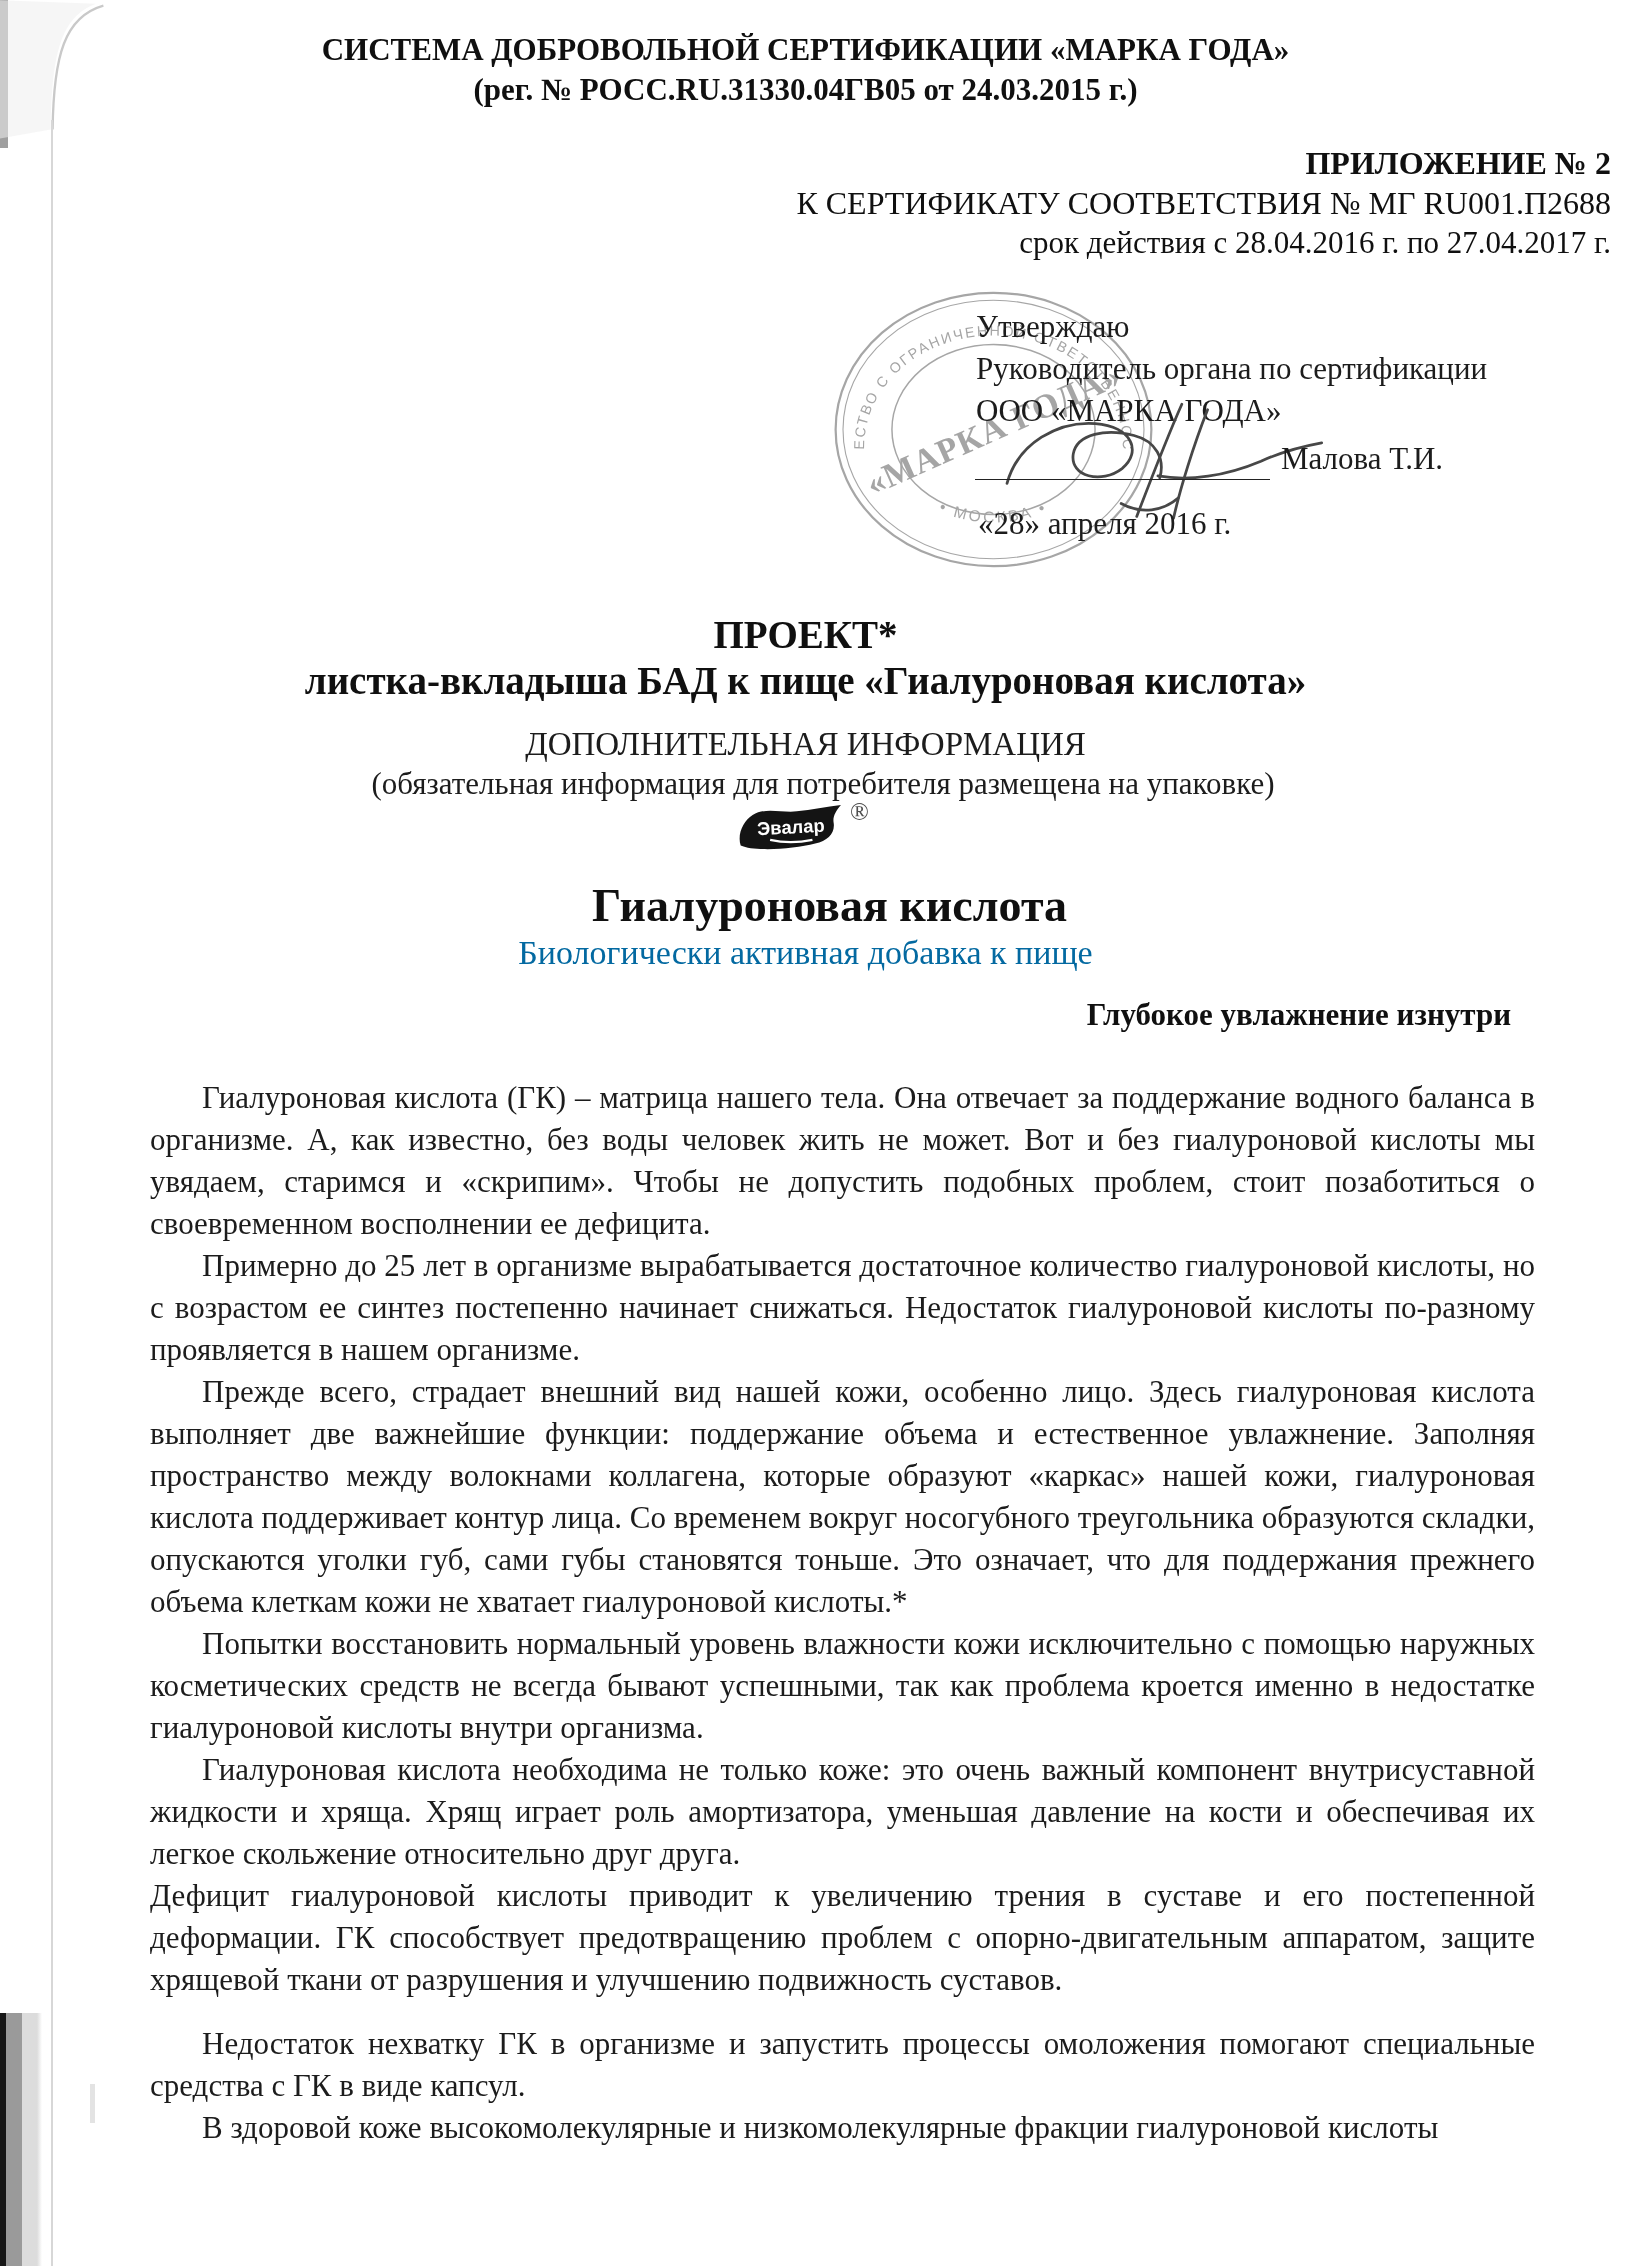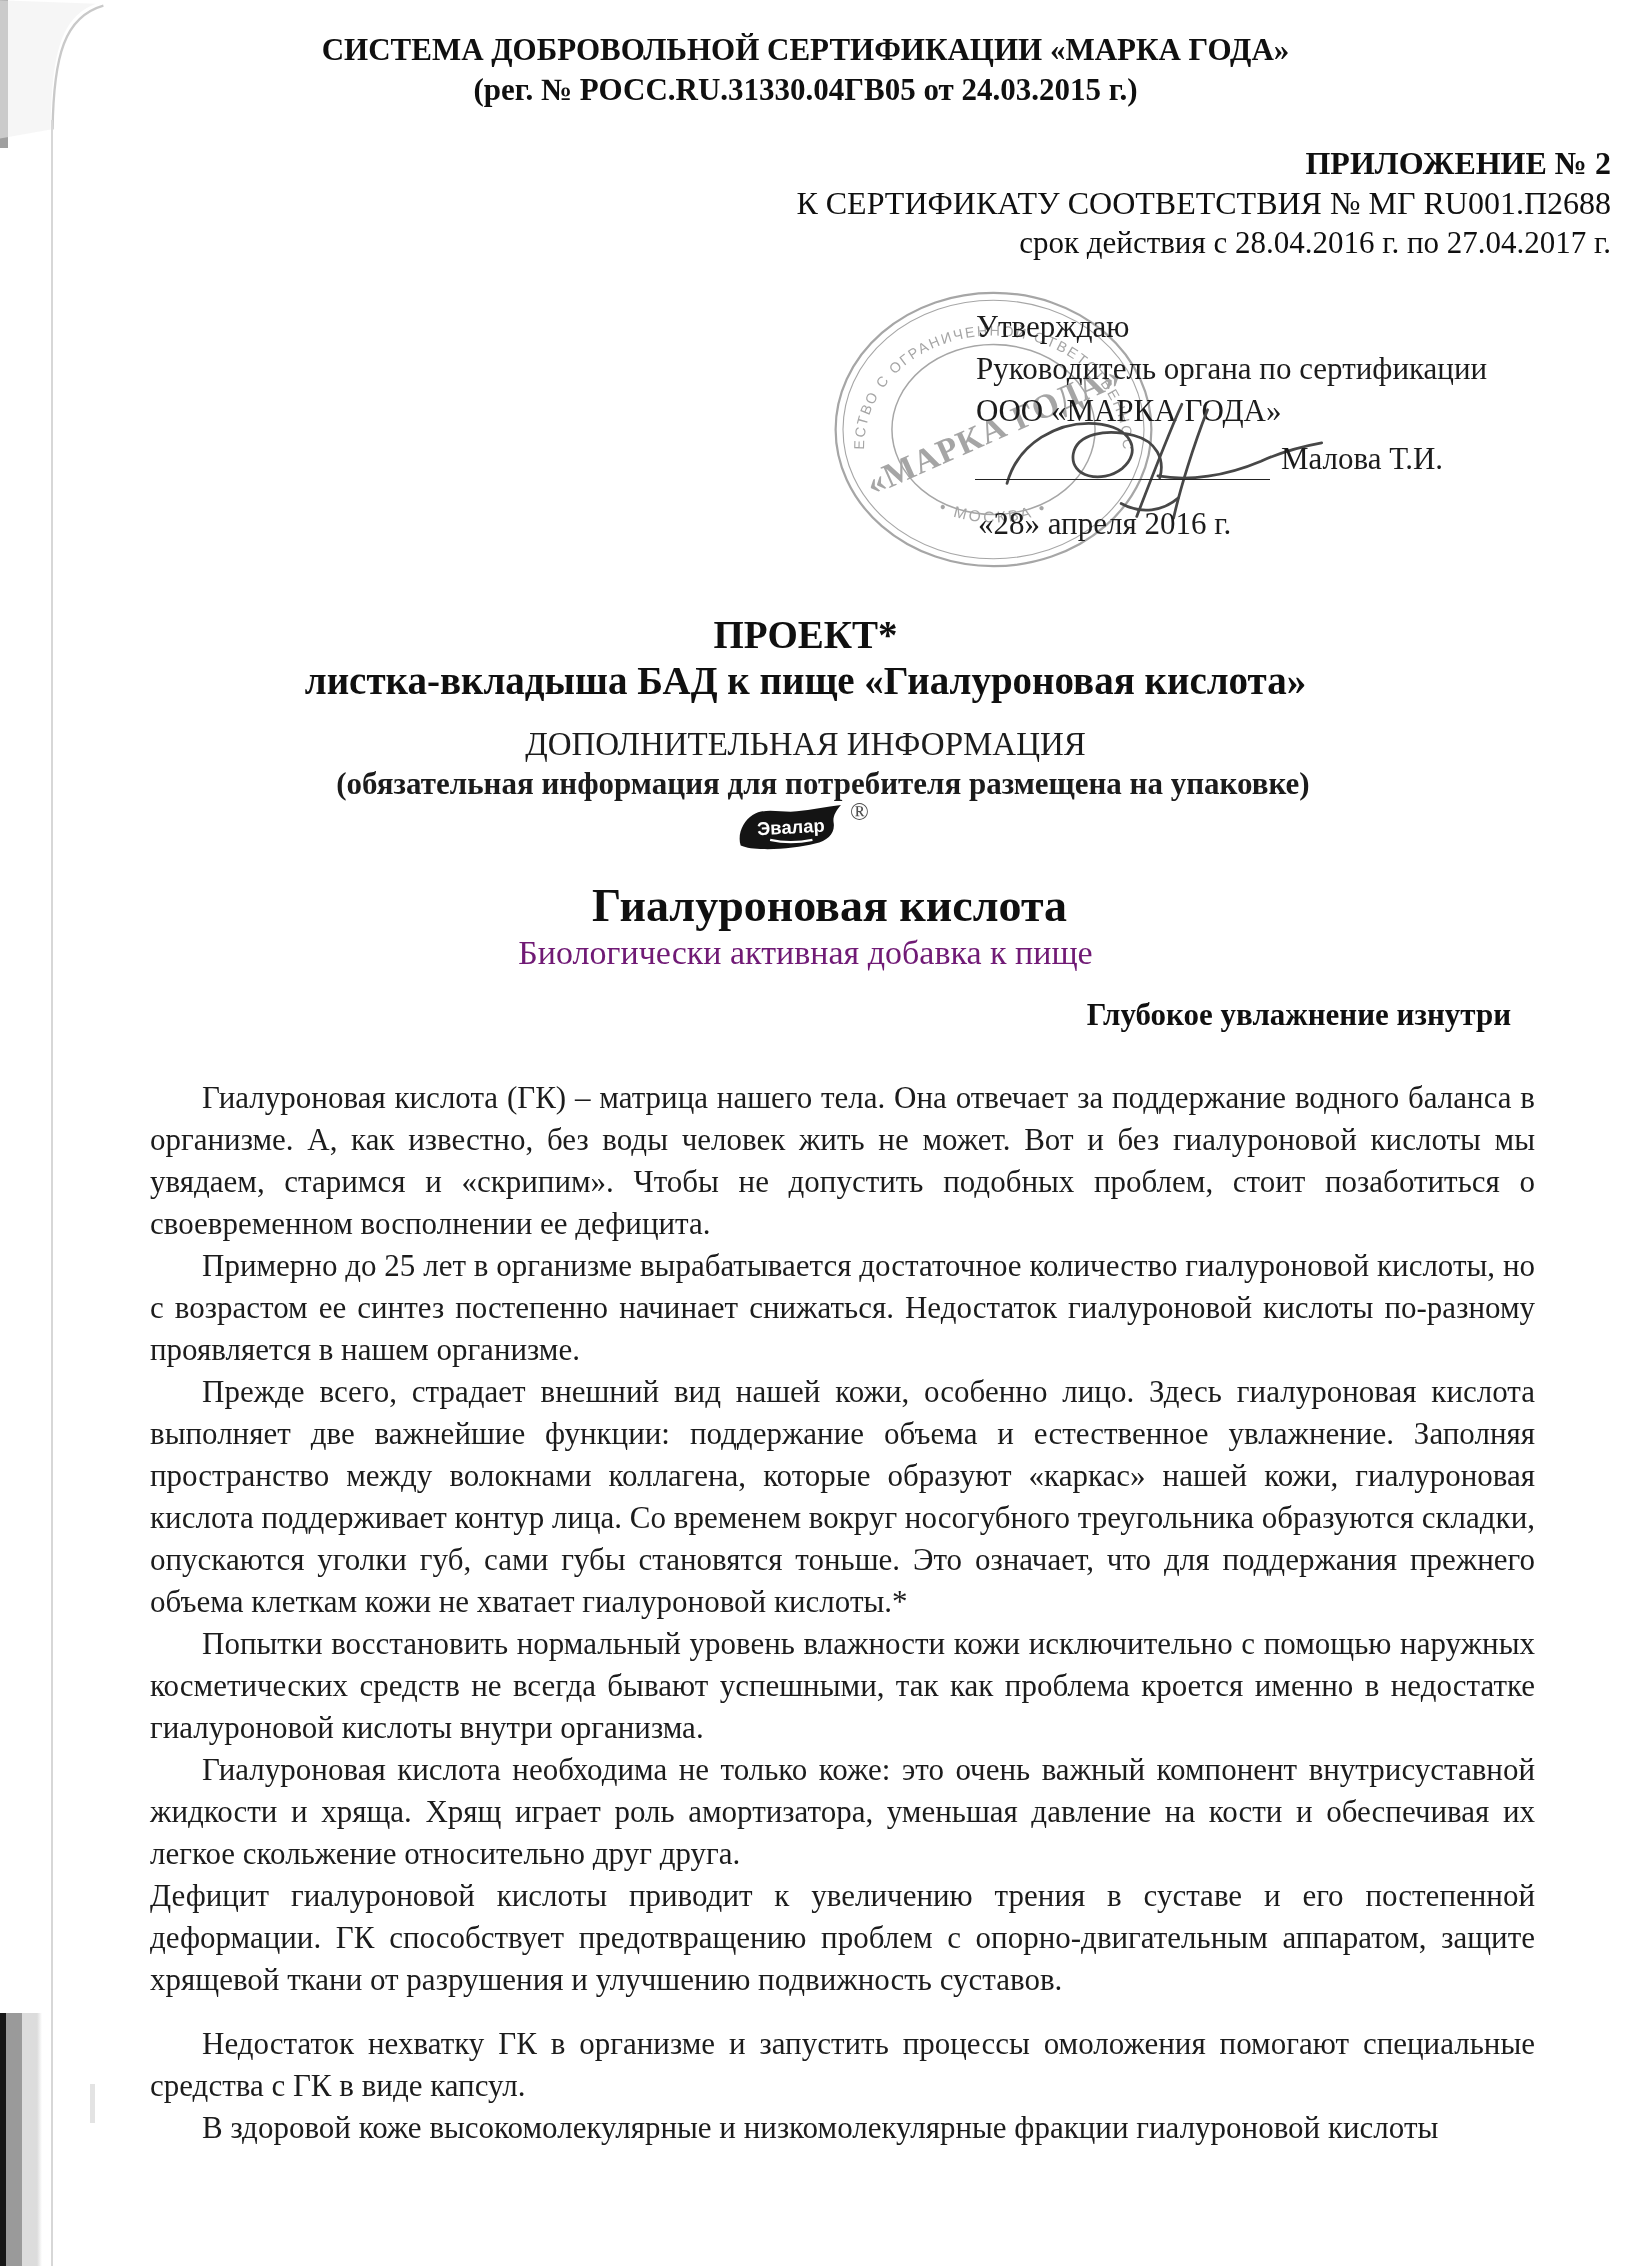--- a/index.html
+++ b/index.html
@@ -30,25 +30,25 @@
   .approve-block{position:absolute;left:976px;top:43px;width:568px;font-size:31px;line-height:42px;white-space:nowrap;}
   .approve-word{}
   .signature{position:absolute;left:992px;top:132px;}
   .sign-line{position:absolute;left:975px;top:216px;width:295px;border-top:1.8px solid #222;}
   .signer-name{position:absolute;left:1281px;top:178px;font-size:31px;}
   .approve-date{position:absolute;left:978px;top:243px;font-size:31px;}
   
   .project-block{text-align:center;color:#101010;}
   .project-title,.project-subtitle{font-size:39px;font-weight:bold;line-height:46px;}
   .info-title{font-size:33px;font-weight:normal;margin-top:20px;line-height:41px;color:#1c1c1c;}
-  .info-note{font-size:31px;font-weight:bold;line-height:37px;color:#1c1c1c;padding-left:35px;}
+  .info-note{font-size:31px;font-weight:normal;line-height:37px;color:#1c1c1c;padding-left:35px;}
   .logo-row{height:46px;margin-top:1.8px;}
   .logo-row svg{vertical-align:top;overflow:visible;}
   .product-name{font-size:46px;font-weight:bold;line-height:52px;margin-top:31px;padding-left:48px;}
-  .product-type{font-size:34px;font-weight:normal;line-height:42px;color:#701a75;}
+  .product-type{font-size:34px;font-weight:normal;line-height:42px;color:#0369a1;}
   .slogan{font-size:31px;font-weight:bold;text-align:right;padding-right:100px;margin-top:20px;line-height:42px;color:#101010;}
   
   .body-text{margin:41px 76px 0 150px;font-size:31px;line-height:42px;text-align:justify;}
   .body-text p{margin:0;text-indent:52px;}
   .body-text p.centered{text-indent:0;}
   .para-gap{height:22px;}
 </style>
 </head>
 <body>
 

